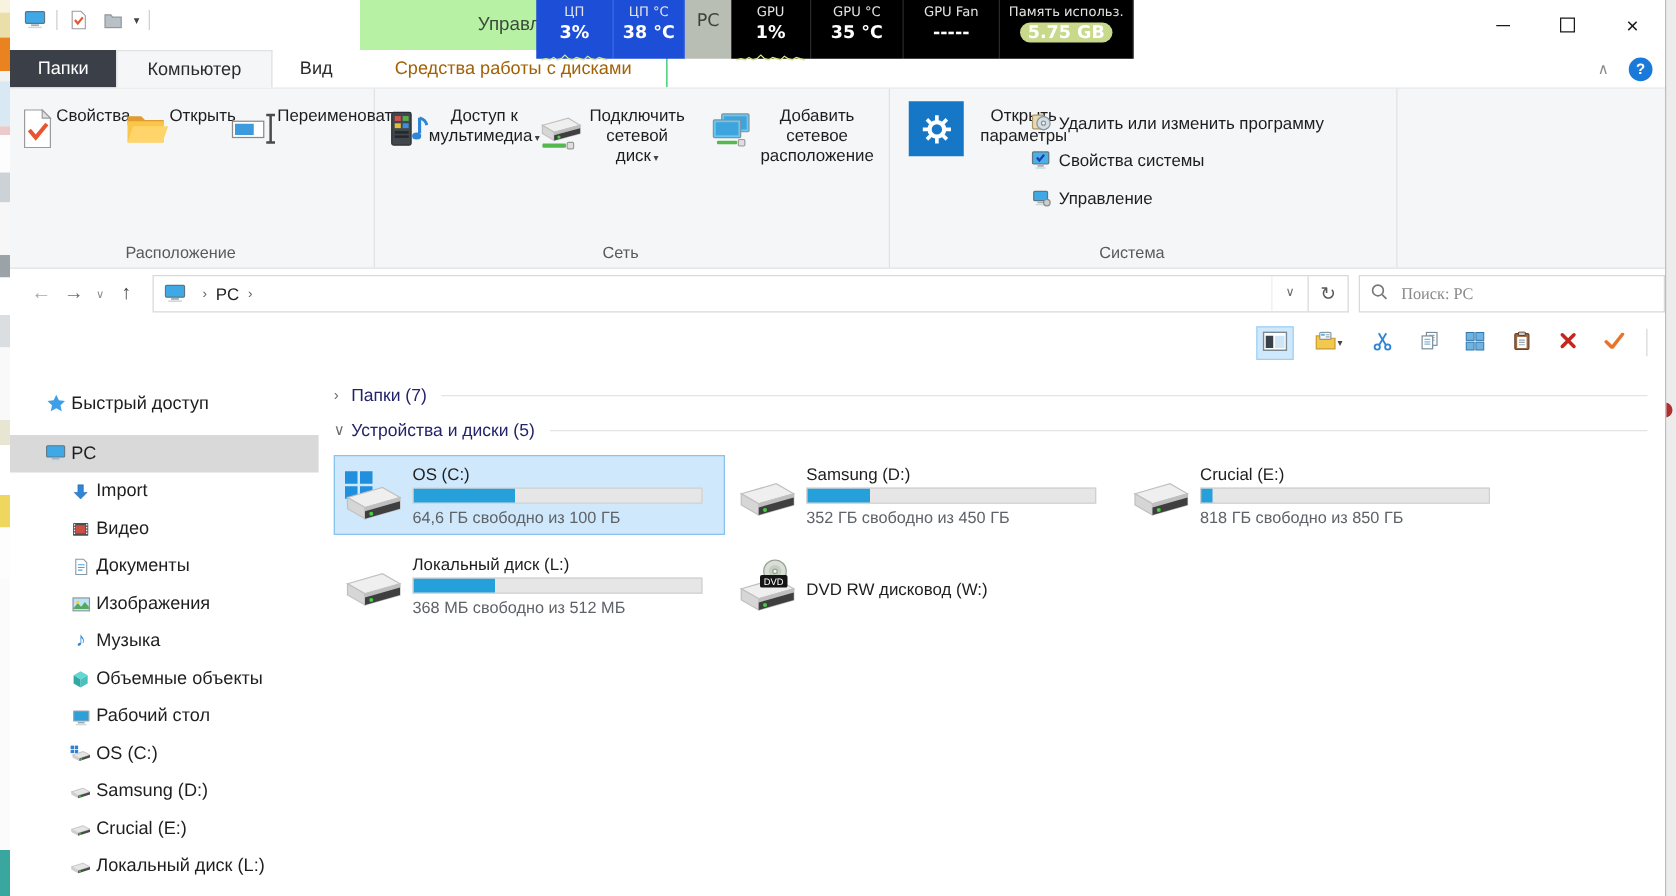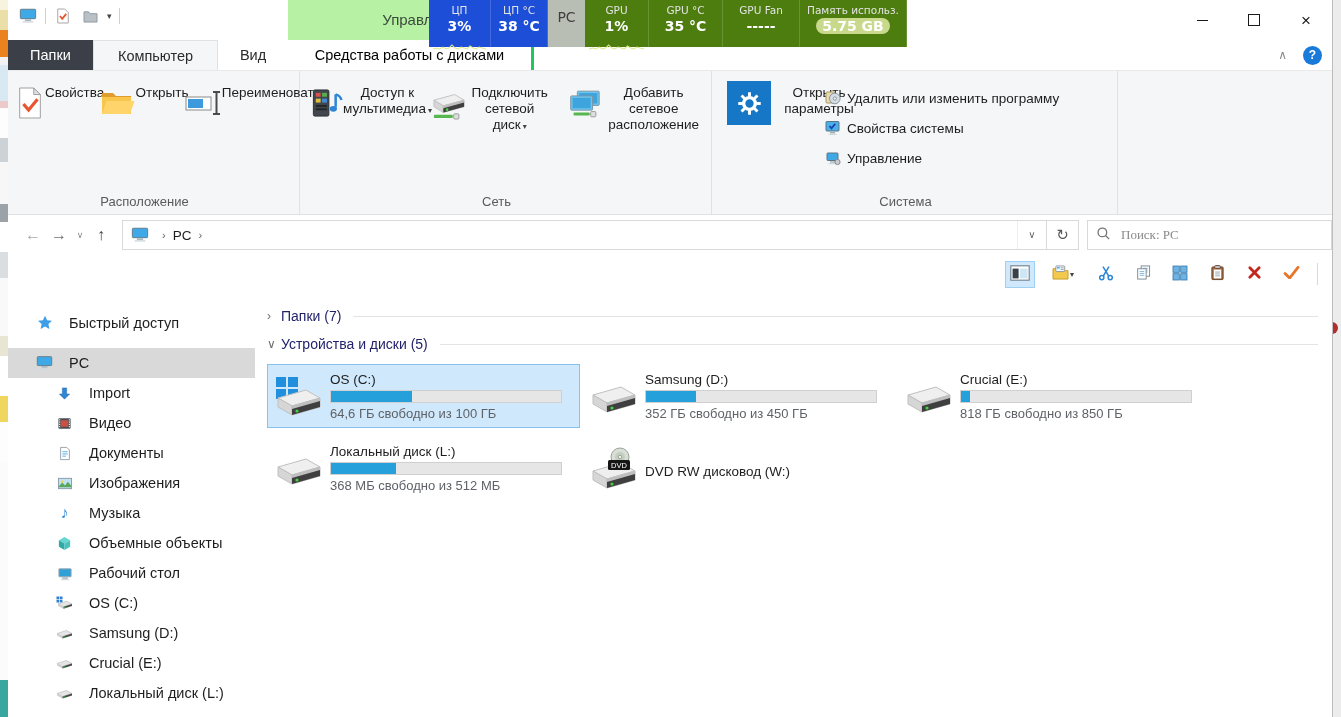--- a/index.html
+++ b/index.html
@@ -24,36 +24,36 @@
              font-size:15px;color:#3c4a3c;line-height:40px;z-index:1}
   .wincontrols{position:absolute;right:0;top:0;height:40px;display:flex;z-index:5}
   .wc{width:52px;height:40px;display:flex;align-items:center;justify-content:center;color:#1a1a1a}
   .wc-minbar{width:11px;height:0;border-top:1px solid #1a1a1a}
   .wc-maxbox{width:10px;height:10px;border:1px solid #1a1a1a}
   .wc-close{font-size:17px;line-height:17px}
   
   #monitor{position:absolute;left:421px;top:0;height:47px;display:flex;z-index:4;font-family:"DejaVu Sans","Liberation Sans",sans-serif}
   .mblock{display:flex;height:47px}
   .mblock.a{background:#1d4ed8}
-  .mblock.b{background:#4d7c0f}
+  .mblock.b{background:#000000}
   .mgap{width:37px;height:47px;background:#b9beb4;display:flex;align-items:flex-start;justify-content:center}
   .mgap span{margin-top:9px;font-size:14px;color:#3f3f3f}
   .mcell{position:relative;display:flex;flex-direction:column;align-items:center;padding-top:4px;box-sizing:border-box;
          border-right:1px solid rgba(255,255,255,.16)}
   .mlabel{font-size:10.5px;color:#e4e4e4;white-space:nowrap}
   .mval{font-size:14px;font-weight:bold;color:#fff;margin-top:2px;white-space:nowrap}
   .mval .chip{background:#c9d98c;padding:0 6px;border-radius:8px;display:inline-block}
   .spark{position:absolute;bottom:1px;left:4px;right:4px;height:8px}
   
   .tabrow{position:relative;height:30px;background:#fff;display:flex;align-items:stretch}
   .tab{display:flex;align-items:center;justify-content:center;font-size:14.5px;cursor:default;box-sizing:border-box}
   .tab-file{width:85px;background:#3b4048;color:#fff}
   .tab-computer{width:125px;background:#f5f6f7;border:1px solid #e1e1e1;border-bottom:none;color:#2b2b2b;z-index:2}
   .tab-view{width:70px;color:#2b2b2b}
-  .tab-disk{width:246px;color:#000000;border-right:3px solid #22c55e}
+  .tab-disk{width:246px;color:#a16207;border-right:1px solid #22c55e}
   .ribbon-ctrls{position:absolute;right:10px;top:0;height:30px;display:flex;align-items:center;gap:16px}
   .chev-up{color:#8a8a8a;font-size:12px}
   .help-btn{width:19px;height:19px;border-radius:50%;background:#1a7ad9;color:#fff;font-weight:bold;
             display:flex;align-items:center;justify-content:center;font-size:12px}
   
   .ribbon{position:relative;height:145px;background:#f5f6f7;border-top:1px solid #e9e9e9;border-bottom:1px solid #e1e1e1;box-sizing:border-box}
   .rgroup{position:absolute;top:0;bottom:0;border-right:1px solid #e2e2e2;box-sizing:border-box}
   .rg-loc{left:0;width:292px}.rg-net{left:292px;width:412px}.rg-sys{left:704px;width:406px}
   .rg-label{position:absolute;bottom:5px;left:0;right:18px;text-align:center;color:#5a5a5a;font-size:13px}
   .bigbtns{display:flex;justify-content:center;padding-top:8px}
@@ -85,21 +85,21 @@
   .searchbox input::placeholder{color:#8a8a8a}
   
   .toolrow{height:38px;display:flex;align-items:center;justify-content:flex-end;gap:7px;padding-right:14px;background:#fff}
   .tbtn{width:30px;height:27px;display:flex;align-items:center;justify-content:center;box-sizing:border-box}
   .tbtn.sel{background:#cfe8fc;border:1px solid #9ed0f5}
   .tbtn .caret{font-size:8px;color:#444;margin-left:1px}
   .tool-sep{width:1px;height:22px;background:#d9d9d9;margin-left:4px}
   
   .main{position:absolute;top:294px;bottom:0;left:0;right:0;display:flex}
   .sidebar{width:247px;flex:0 0 247px;padding-top:14px;box-sizing:border-box;overflow:hidden}
-  .sb-item{height:30px;display:flex;align-items:center;gap:16px;padding-left:28px;white-space:nowrap;font-size:14.5px}
+  .sb-item{height:30px;display:flex;align-items:center;gap:4px;padding-left:28px;white-space:nowrap;font-size:14.5px}
   .sb-item.lvl1{padding-left:48px}
   .sb-item.sel{background:#d9d9d9}
   .sb-gap{height:10px}
   .sb-icon{width:17px;display:flex;justify-content:center;align-items:center}
   .note-glyph{color:#2f86d6;font-size:16px;line-height:16px}
   .content{flex:1;padding:8px 14px 0 12px;overflow:hidden}
   .ghead{display:flex;align-items:center;height:28px}
   .ghead .chev{color:#6f6f6f;font-size:12px;width:14px}
   .ghead .glabel{font-size:14px;color:#23236b;margin-right:4px;white-space:nowrap}
   .ghead .line{flex:1;height:1px;background:#e4e4e4;margin-left:8px}

